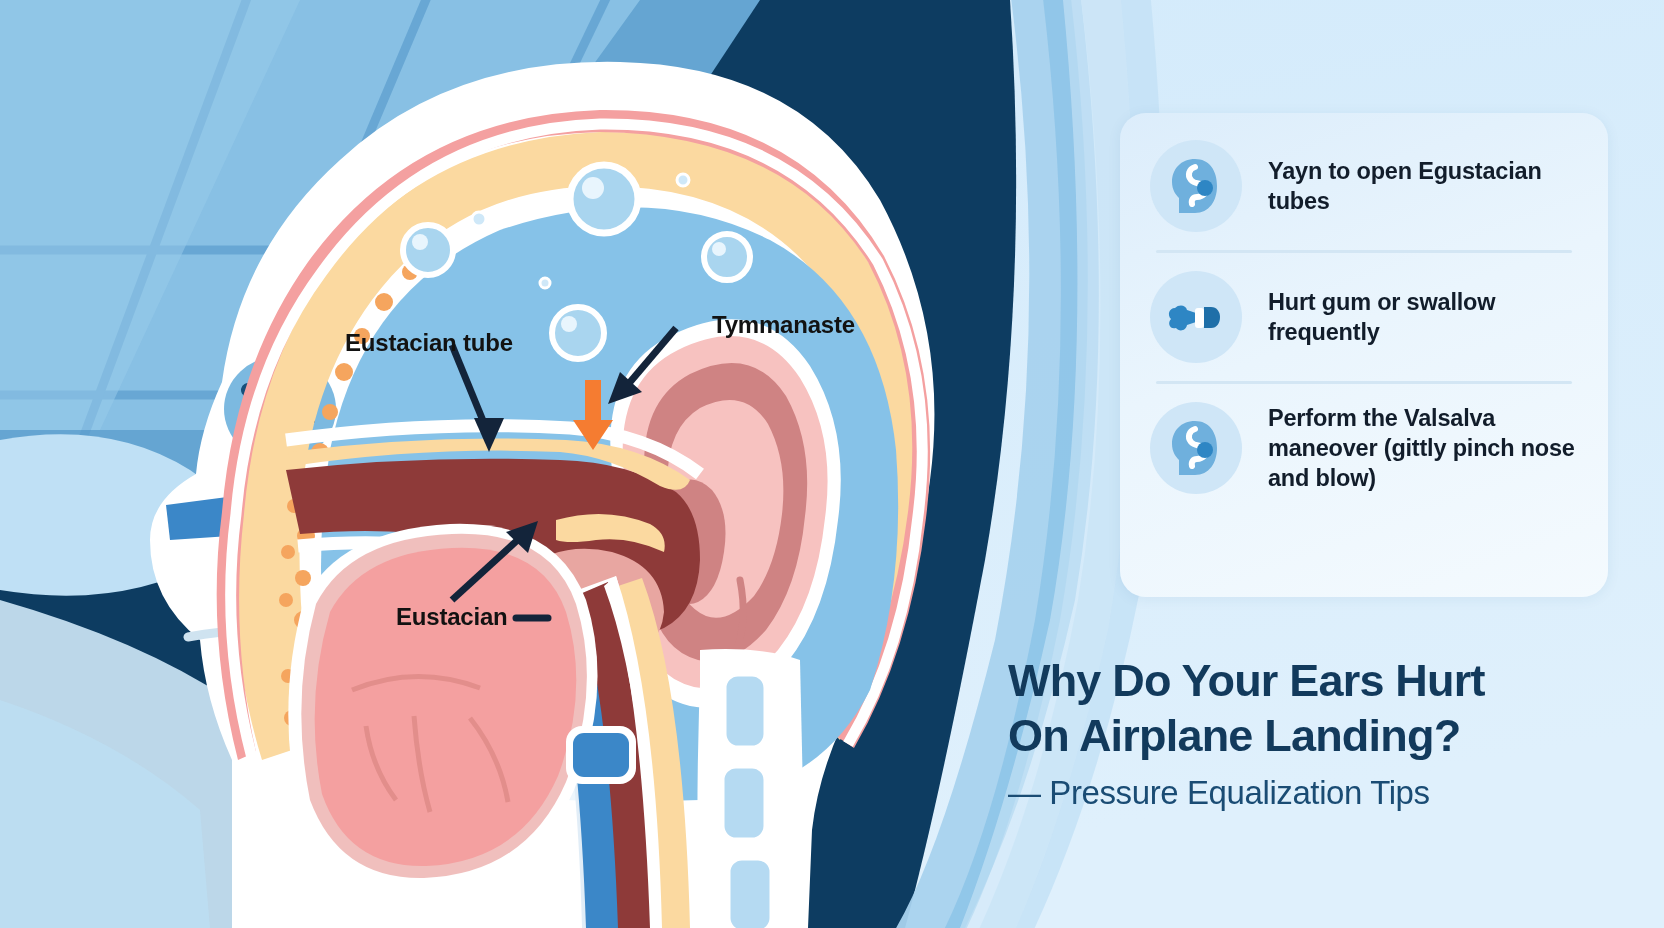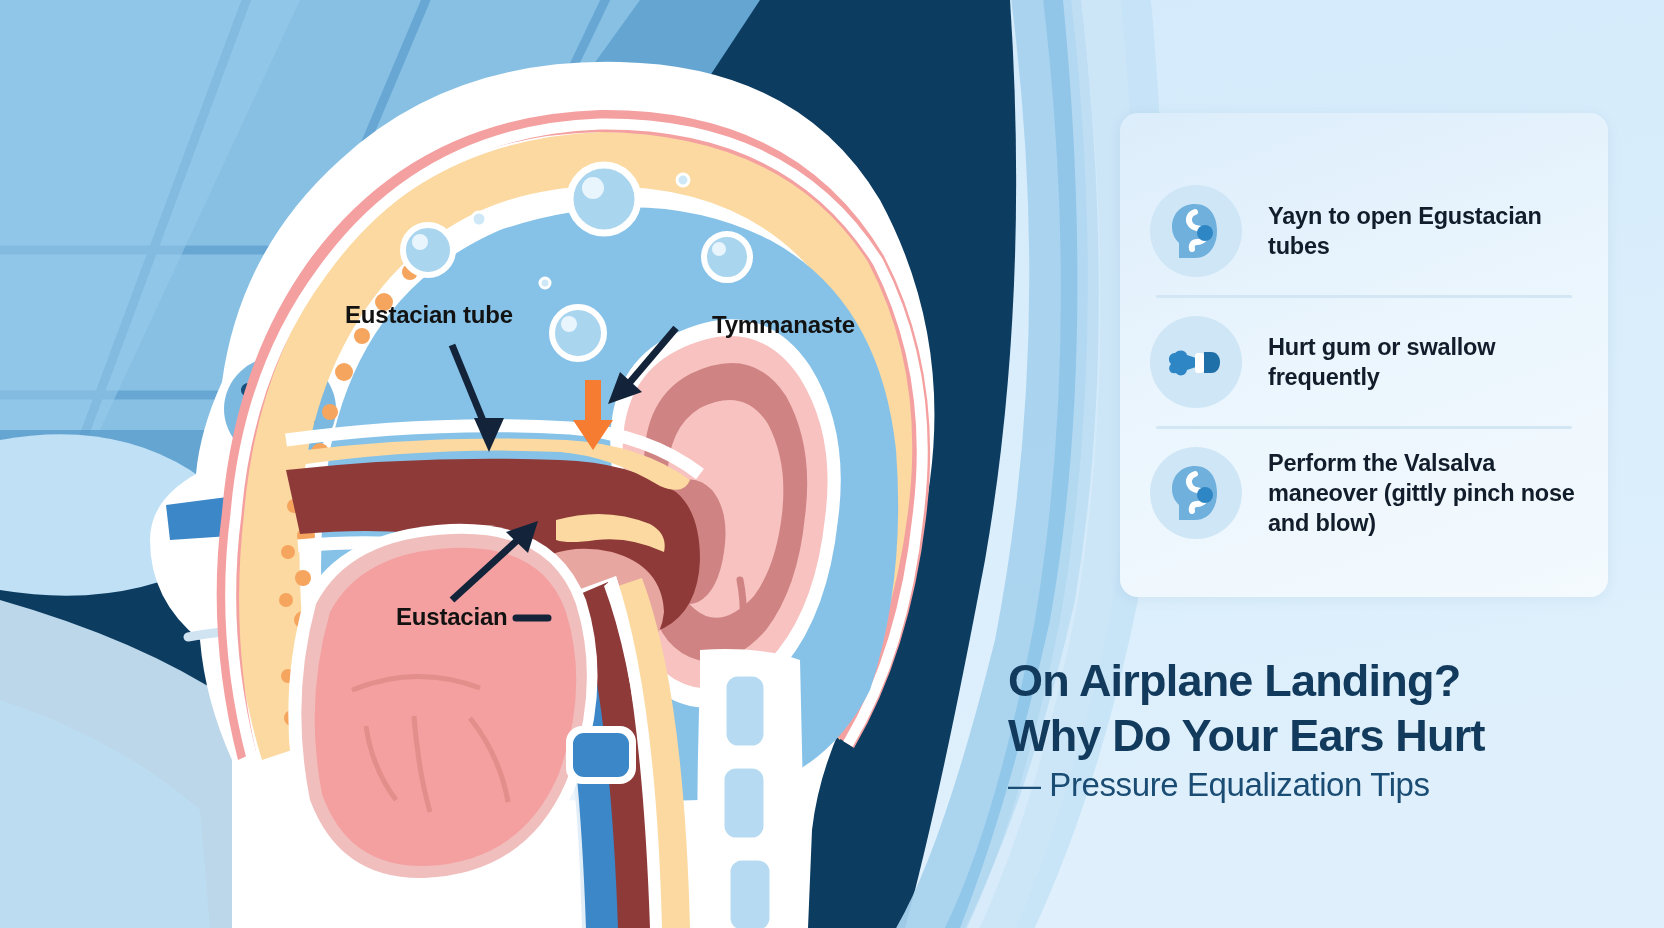--- a/index.html
+++ b/index.html
@@ -25,29 +25,28 @@
   }
   svg.layer { display: block; }
 
   
   #tips-card {
     position: absolute;
     left: 1120px;
     top: 113px;
     width: 488px;
     height: 484px;
-    border-radius: 18px;
+    border-radius: 26px;
     background: linear-gradient(160deg, #dcedfb 0%, #eaf5fd 45%, #f4fafe 100%);
     box-shadow: 0 2px 14px rgba(22,78,124,0.07);
     box-sizing: border-box;
-    padding: 44px 30px 30px 30px;
+    padding: 25px 30px 30px 30px;
     display: flex;
     flex-direction: column;
     gap: 0px;
-    justify-content: center;
   }
   .tip-row {
     display: flex;
     align-items: center;
     gap: 26px;
     min-height: 96px;
   }
   .tip-icon {
     flex: 0 0 auto;
     width: 92px;
@@ -88,33 +87,34 @@
     line-height: 1.22;
     letter-spacing: -0.8px;
     white-space: nowrap;
   }
   #headline .h-sub {
     font-size: 33px;
     font-weight: normal;
     color: #1a4c74;
     line-height: 1.3;
     letter-spacing: -0.4px;
+    margin-top: 8px;
     white-space: nowrap;
   }
 
   
   .diagram-label {
     position: absolute;
     font-size: 24px;
     font-weight: bold;
     color: #121212;
     white-space: nowrap;
     letter-spacing: -0.2px;
   }
-  #label-eustacian { left: 345px; top: 301px; text-align: right; }
+  #label-eustacian { left: 345px; top: 329px; text-align: right; }
   #label-tympanaste { left: 712px; top: 311px; }
   #label-tympanic { left: 396px; top: 603px; }
 </style>
 </head>
 <body>
 
 <div id="canvas">
 
   <svg class="layer" viewBox="0 0 1664 928" preserveAspectRatio="none" xmlns="http://www.w3.org/2000/svg">
     <defs>
@@ -406,18 +406,18 @@
                    C43,37 38,42 32,42 C28,42 26,45 27,49" stroke="#ffffff" stroke-width="6" fill="none" stroke-linecap="round"></path>
           <circle cx="40" cy="33" r="8" fill="#2e86c4"></circle>
         </svg>
       </div>
       <div class="tip-text">Perform the Valsalva maneover (gittly pinch nose and blow)</div>
     </div>
 
   </div>
 
   <div id="headline">
+    <div class="h-line">Why Do Your Ears Hurt</div>
     <div class="h-line">On Airplane Landing?</div>
-    <div class="h-line">Why Do Your Ears Hurt</div>
     <div class="h-sub">— Pressure Equalization Tips</div>
   </div>
 
 </div>
 
 </body></html>

